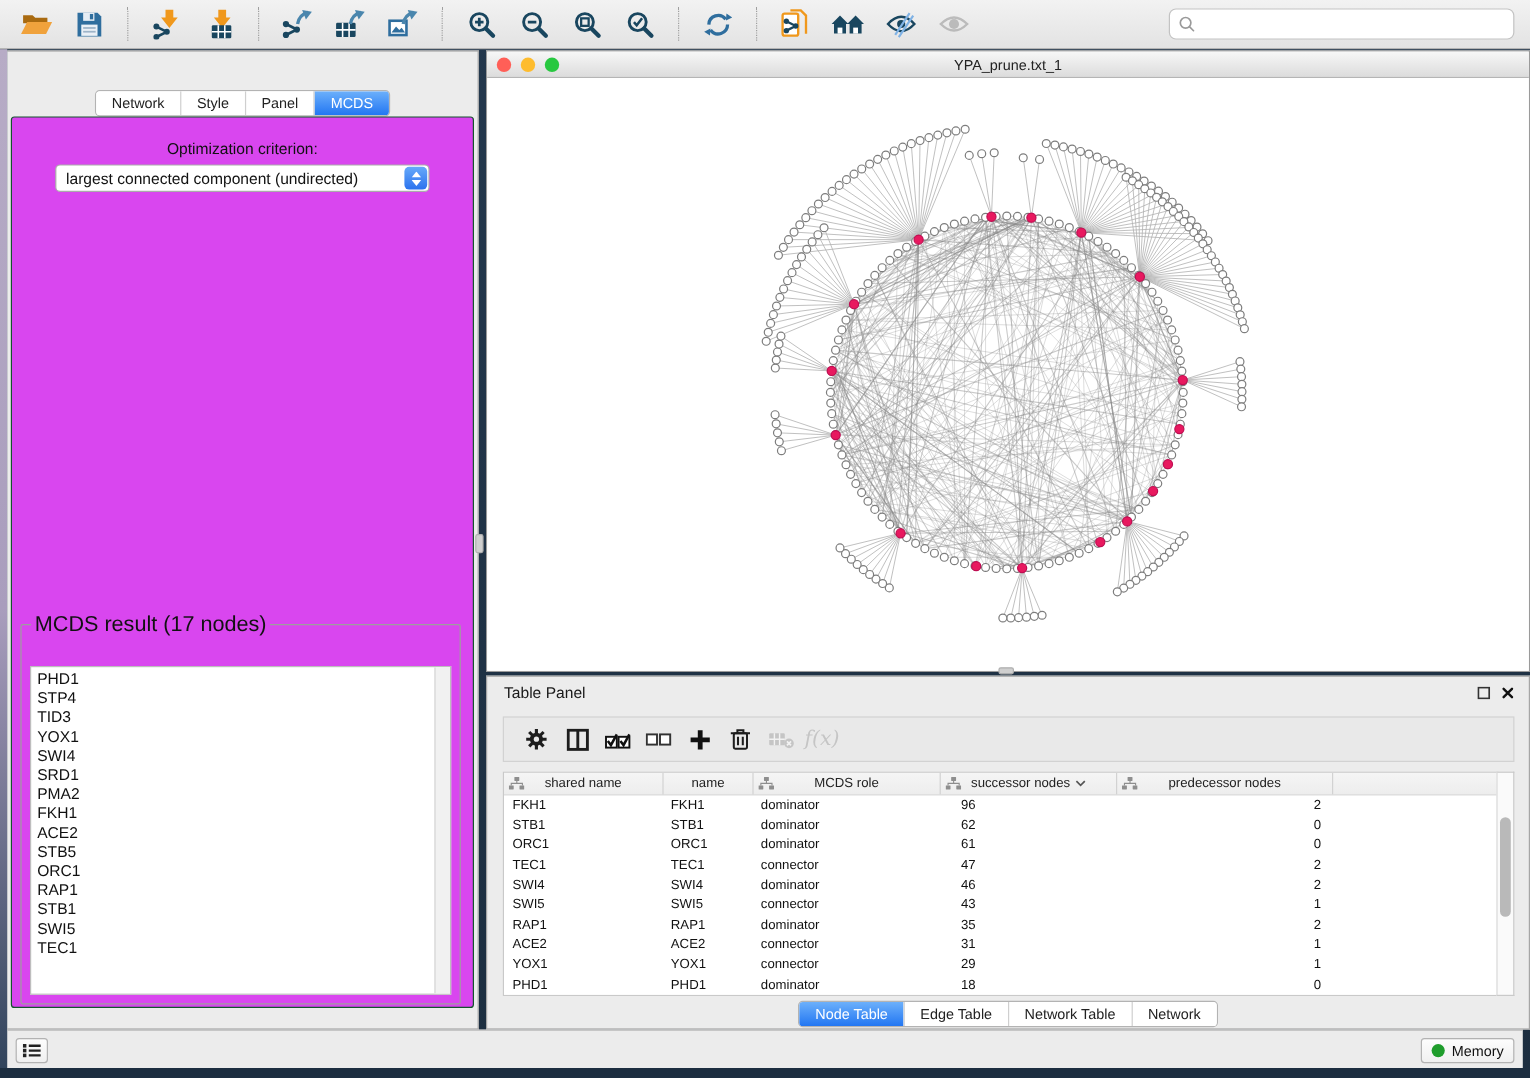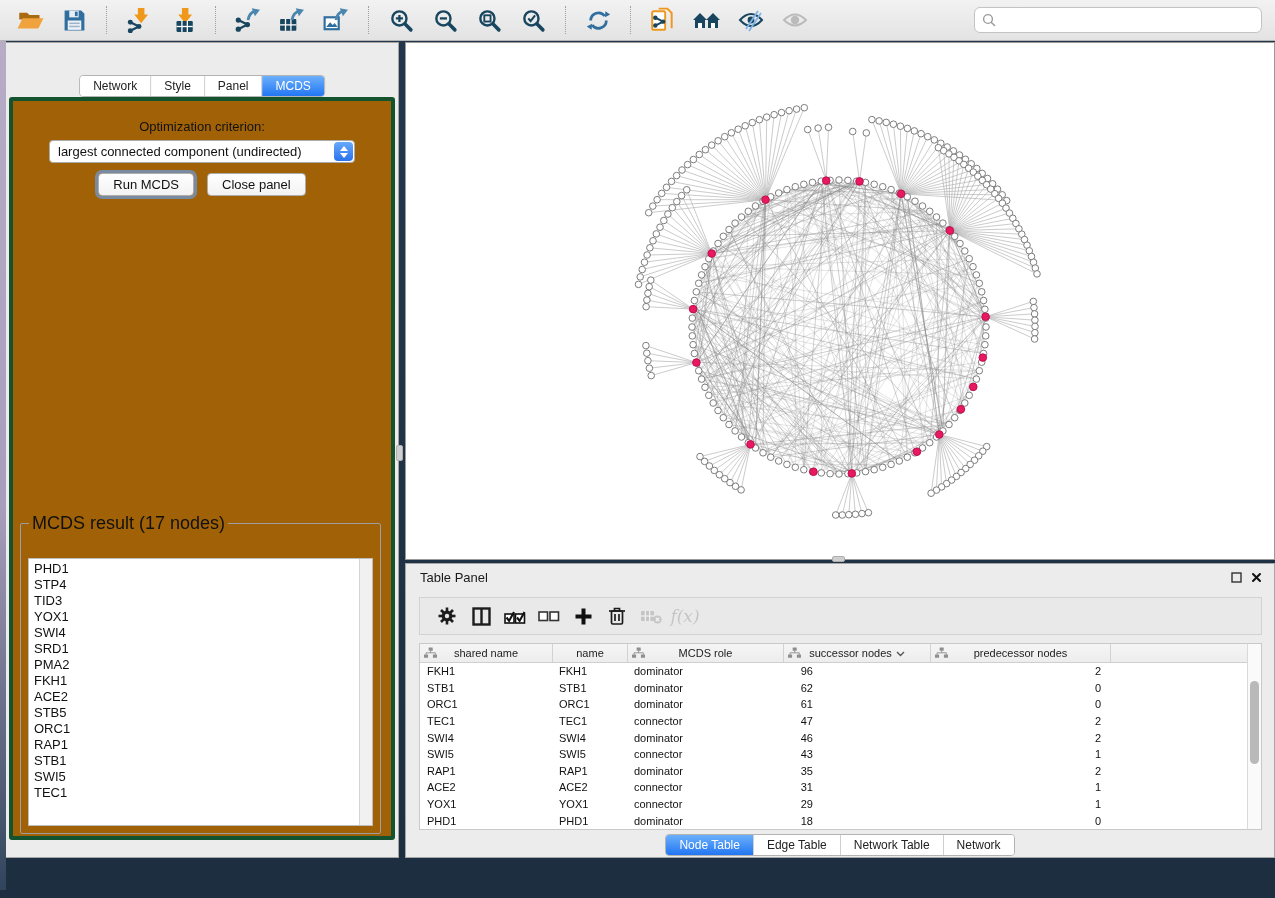--- a/index.html
+++ b/index.html
@@ -39,21 +39,21 @@
                justify-content:space-between; align-items:center; }
   .seg { display:inline-flex; border:1px solid #b3b3b3; border-radius:4px;
          background:#fff; overflow:hidden; }
   .seg .seg-btn { font-size:12px; color:#222; padding:3px 13px; background:#fff;
                   border:none; border-left:1px solid #cfcfcf; cursor:default;
                   font-family:"Liberation Sans",sans-serif; }
   .seg .seg-btn:first-child { border-left:none; }
   .seg .seg-btn.sel { background:linear-gradient(180deg,#6cb0fb,#2276f2); color:#fff; }
   .cp-tabs { position:absolute; top:32px; left:50%; transform:translateX(-50%); }
   .cp-inset { position:absolute; left:3px; right:3px; top:54px; bottom:17px;
-              border:4px solid #14532d; border-radius:3px; background:#a16207; }
+              border:1px solid #14532d; border-radius:3px; background:#d946ef; }
   .opt-label { position:absolute; top:18px; width:100%; text-align:center; font-size:13px; color:#111; }
   .combo { position:absolute; left:36px; right:36px; top:39px; height:23px; background:#fff;
            border:1px solid #ababab; border-radius:4px; display:flex; align-items:center; }
   .combo .combo-text { flex:1; font-size:13px; color:#111; padding-left:8px; white-space:nowrap; }
   .combo .stepper { width:19px; height:19px; margin-right:1px; border-radius:4px;
                     background:linear-gradient(180deg,#66a9fa,#2b72ee);
                     display:flex; flex-direction:column; align-items:center; justify-content:center; gap:2px; }
   .btn { background:linear-gradient(180deg,#ffffff,#f2f2f2); border:1px solid #adadad;
          border-radius:4px; font-size:13px; color:#111; padding:3px 14px; height:23px;
          font-family:"Liberation Sans",sans-serif; cursor:default; }
@@ -307,24 +307,20 @@
         <span class="stepper">
           <svg width="8" height="5" viewBox="0 0 8 5">
               <path d="M4 0L8 5H0z" fill="#fff"></path>
             </svg>
           <svg width="8" height="5" viewBox="0 0 8 5">
               <path d="M4 5L0 0h8z" fill="#fff"></path>
             </svg>
         </span>
       </div>
 
-      <div class="cp-buttons">
-        <button class="btn focused">Run MCDS</button>
-        <button class="btn">Close panel</button>
-      </div>
 
       <fieldset class="mcds-box">
         <legend>MCDS result (17 nodes)</legend>
         <div style="position:absolute; left:4px; right:4px; top:22px; bottom:4px;">
           <div class="mcds-list">
             <div style="padding-top:2px;">
                 <div class="mcds-item">PHD1</div>
                 <div class="mcds-item">STP4</div>
                 <div class="mcds-item">TID3</div>
                 <div class="mcds-item">YOX1</div>
@@ -341,20 +337,26 @@
                 <div class="mcds-item">TEC1</div>
               </div>
             <div class="mcds-scroll"></div>
           </div>
         </div>
       </fieldset>
     </div>
   </div>
 
   <div class="net-window">
+    <div class="net-titlebar">
+      <span class="tl" style="background: rgb(255, 95, 87);"></span>
+      <span class="tl" style="background: rgb(254, 188, 46);"></span>
+      <span class="tl" style="background: rgb(40, 200, 64);"></span>
+      <span class="net-title">YPA_prune.txt_1</span>
+    </div>
     <svg class="net-canvas" width="868" height="494" viewBox="0 0 868 494">
         <line x1="433.0" y1="409.0" x2="558.8" y2="338.0" stroke="#8a8a8a" stroke-width="0.8" opacity="0.3"></line>
         <line x1="302.8" y1="193.7" x2="459.5" y2="406.6" stroke="#8a8a8a" stroke-width="0.8" opacity="0.3"></line>
         <line x1="329.1" y1="365.9" x2="578.9" y2="279.7" stroke="#8a8a8a" stroke-width="0.8" opacity="0.3"></line>
         <line x1="295.6" y1="314.1" x2="543.0" y2="359.5" stroke="#8a8a8a" stroke-width="0.8" opacity="0.3"></line>
         <line x1="530.5" y1="152.0" x2="579.7" y2="253.1" stroke="#8a8a8a" stroke-width="0.8" opacity="0.3"></line>
         <line x1="516.5" y1="141.0" x2="286.3" y2="270.9" stroke="#8a8a8a" stroke-width="0.8" opacity="0.3"></line>
         <line x1="335.5" y1="152.0" x2="523.7" y2="146.3" stroke="#8a8a8a" stroke-width="0.8" opacity="0.3"></line>
         <line x1="312.0" y1="178.5" x2="558.8" y2="338.0" stroke="#8a8a8a" stroke-width="0.8" opacity="0.3"></line>
         <line x1="530.5" y1="372.0" x2="570.4" y2="209.9" stroke="#8a8a8a" stroke-width="0.8" opacity="0.3"></line>
@@ -1337,14 +1339,34 @@
     <div class="tp-tabs">
       <div class="seg">
           <button class="seg-btn sel">Node Table</button>
           <button class="seg-btn">Edge Table</button>
           <button class="seg-btn">Network Table</button>
           <button class="seg-btn">Network</button>
         </div>
     </div>
   </div>
 
+  <div class="status-bar">
+    <button class="status-btn" style="left:7px; width:27px;">
+      <svg width="15" height="13" viewBox="0 0 15 13">
+        <g fill="#222">
+          <rect x="0" y="1" width="3" height="3"></rect>
+            <rect x="0" y="9" width="3" height="3"></rect>
+          <rect x="0" y="5" width="3" height="3"></rect>
+        </g>
+        <g stroke="#222" stroke-width="2">
+          <line x1="5" y1="2.5" x2="15" y2="2.5"></line>
+            <line x1="5" y1="6.5" x2="15" y2="6.5"></line>
+            <line x1="5" y1="10.5" x2="15" y2="10.5"></line>
+        </g>
+      </svg>
+    </button>
+    <button class="status-btn" style="right:7px; width:78px;">
+      <span style="width: 11px; height: 11px; border-radius: 50%; display: inline-block; background: rgb(31, 157, 44);"></span>
+      <span>Memory</span>
+    </button>
+  </div>
 
 </div>
 
 </body></html>

